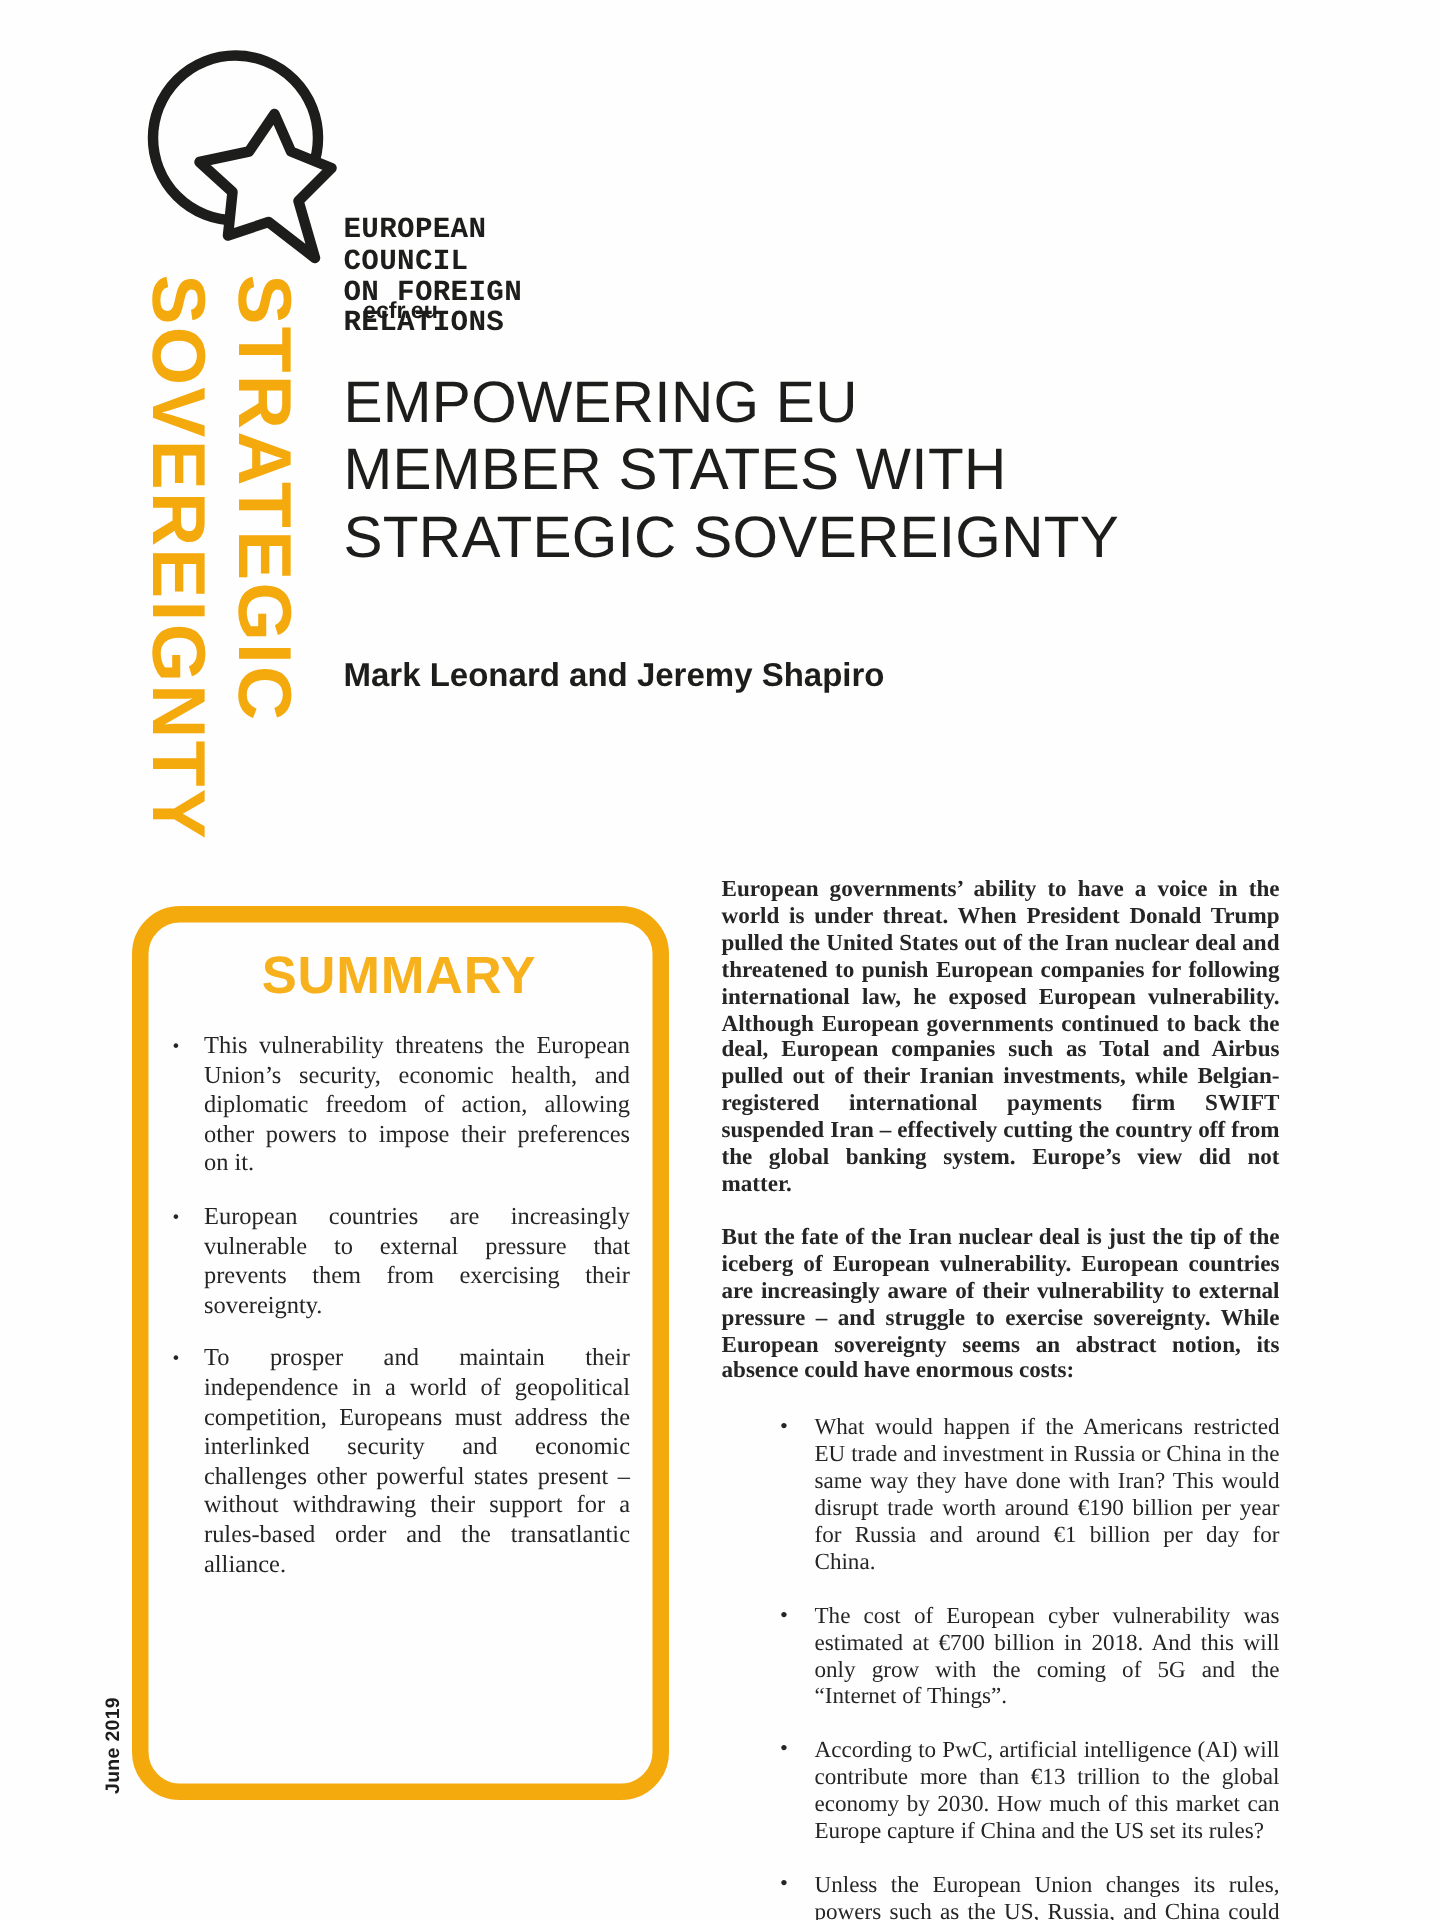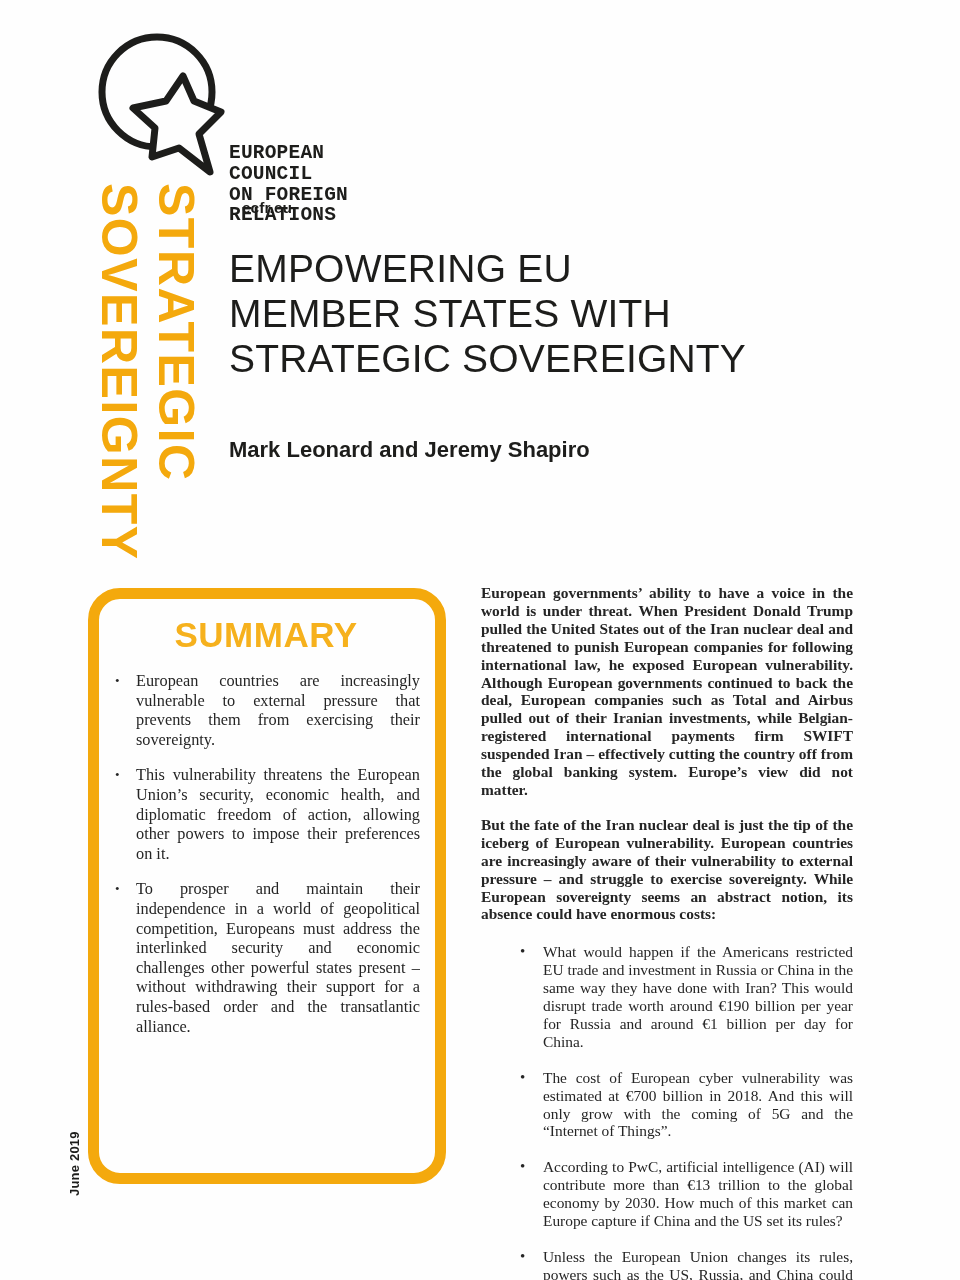--- a/index.html
+++ b/index.html
@@ -51,21 +51,21 @@
     font-weight:normal;font-size:39px;line-height:45px;
     color:var(--ink);white-space:pre-line;letter-spacing:.2px;
   }
   .authors{
     position:absolute;left:229px;top:437px;
     font-family:"Liberation Sans", sans-serif;
     font-weight:bold;font-size:22px;color:var(--ink);
   }
   
   .summary-box{
-    position:absolute;left:88px;top:588px;
+    position:absolute;left:88px;top:604px;
     width:358px;height:596px;
     border:11px solid var(--brand-yellow);
     border-radius:32px;
     padding:14px 15px 0 13px;
     background:var(--paper);
   }
   .summary-heading{
     font-family:"Liberation Sans", sans-serif;
     font-weight:bold;font-size:35px;letter-spacing:.5px;
     color:var(--heading-yellow);
@@ -132,22 +132,22 @@
 SOVEREIGNTY</div>
 
   <h1 class="page-title">EMPOWERING EU
 MEMBER STATES WITH
 STRATEGIC SOVEREIGNTY</h1>
   <div class="authors">Mark Leonard and Jeremy Shapiro</div>
 
   <div class="summary-box">
     <h2 class="summary-heading">SUMMARY</h2>
     <ul class="summary-list">
+      <li>This vulnerability threatens the European Union’s security, economic health, and diplomatic freedom of action, allowing other powers to impose their preferences on it.</li>
       <li>European countries are increasingly vulnerable to external pressure that prevents them from exercising their sovereignty.</li>
-      <li>This vulnerability threatens the European Union’s security, economic health, and diplomatic freedom of action, allowing other powers to impose their preferences on it.</li>
       <li>To prosper and maintain their independence in a world of geopolitical competition, Europeans must address the interlinked security and economic challenges other powerful states present – without withdrawing their support for a rules-based order and the transatlantic alliance.</li>
     </ul>
   </div>
 
   <div class="body-column">
     <p>European governments’ ability to have a voice in the world is under threat. When President Donald Trump pulled the United States out of the Iran nuclear deal and threatened to punish European companies for following international law, he exposed European vulnerability. Although European governments continued to back the deal, European companies such as Total and Airbus pulled out of their Iranian investments, while Belgian-registered international payments firm SWIFT suspended Iran – effectively cutting the country off from the global banking system. Europe’s view did not matter.</p>
     <p>But the fate of the Iran nuclear deal is just the tip of the iceberg of European vulnerability. European countries are increasingly aware of their vulnerability to external pressure – and struggle to exercise sovereignty. While European sovereignty seems an abstract notion, its absence could have enormous costs:</p>
     <ul class="body-list">
       <li>What would happen if the Americans restricted EU trade and investment in Russia or China in the same way they have done with Iran? This would disrupt trade worth around €190 billion per year for Russia and around €1 billion per day for China.</li>
       <li>The cost of European cyber vulnerability was estimated at €700 billion in 2018. And this will only grow with the coming of 5G and the “Internet of Things”.</li>

